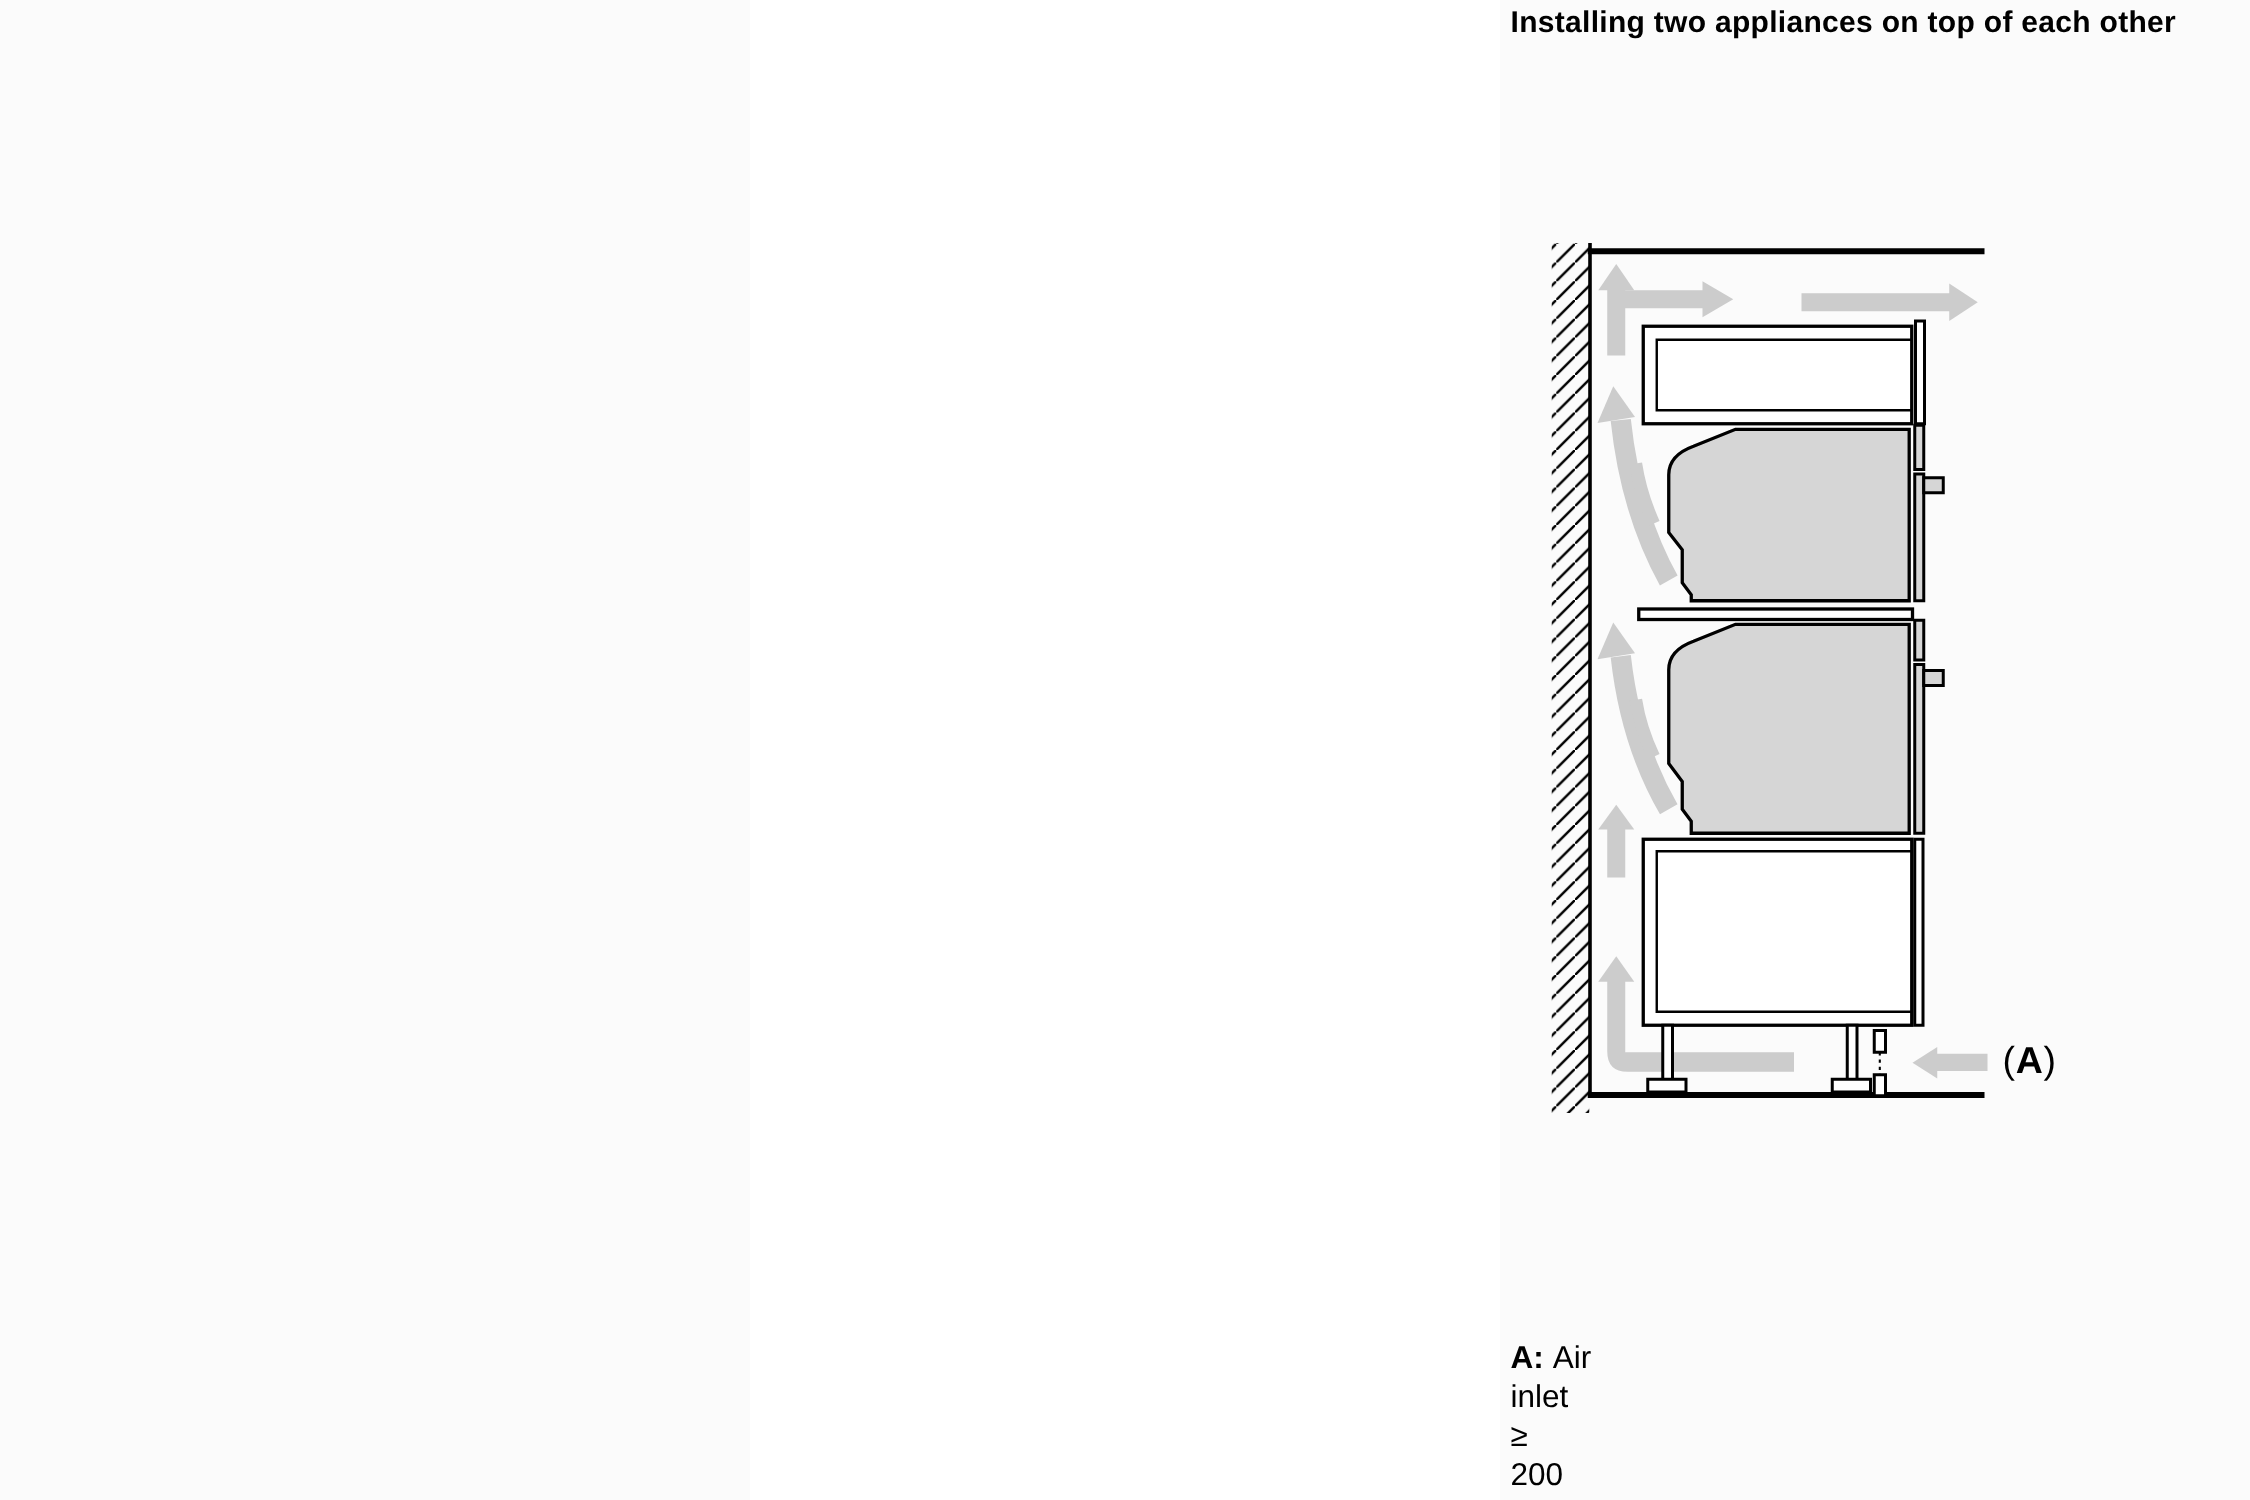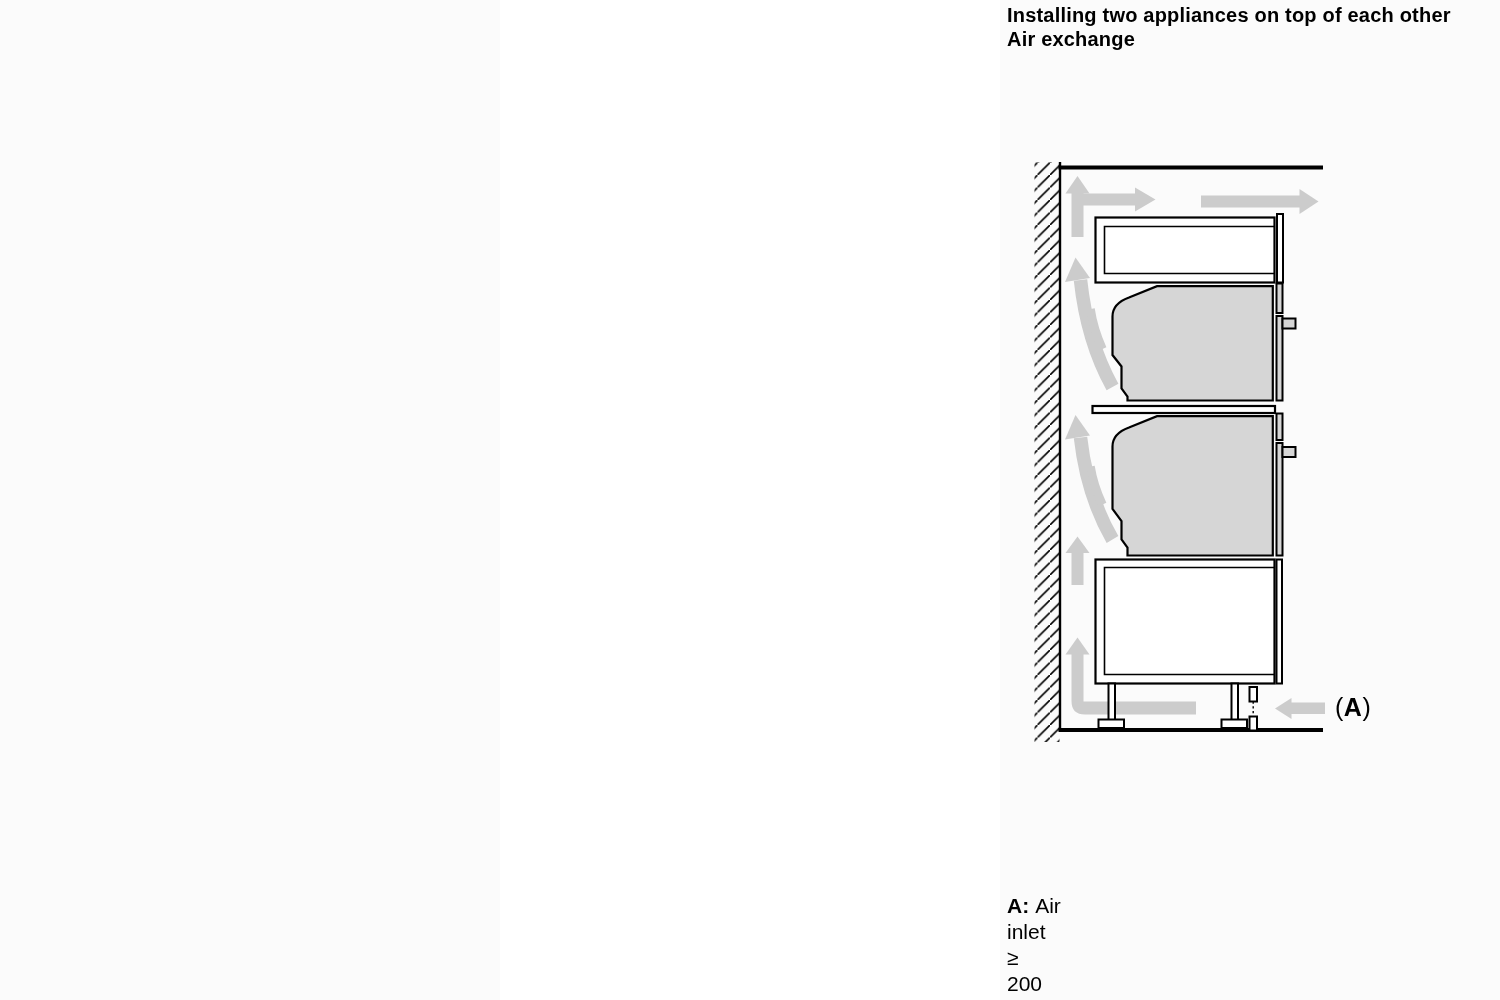--- a/index.html
+++ b/index.html
@@ -36,21 +36,20 @@
   .fa{fill:var(--arrow-gray,#cccccc);}
   .na{fill:none;stroke:var(--arrow-gray,#cccccc);}
 </style>
 </head>
 <body>
 
 <div class="content-column">
 
   <div class="title">
     <div>Installing two appliances on top of each other</div>
-    <div>Air exchange</div>
   </div>
 
   <svg class="figure-svg" viewBox="528 150 360 600" xmlns="http://www.w3.org/2000/svg">
     <defs>
       <pattern id="hatch" patternUnits="userSpaceOnUse" width="12.5" height="12.5">
         <line class="ln" x1="-1" y1="13.5" x2="13.5" y2="-1" stroke-width="1.6"></line>
       </pattern>
     </defs>
 
     <g>

